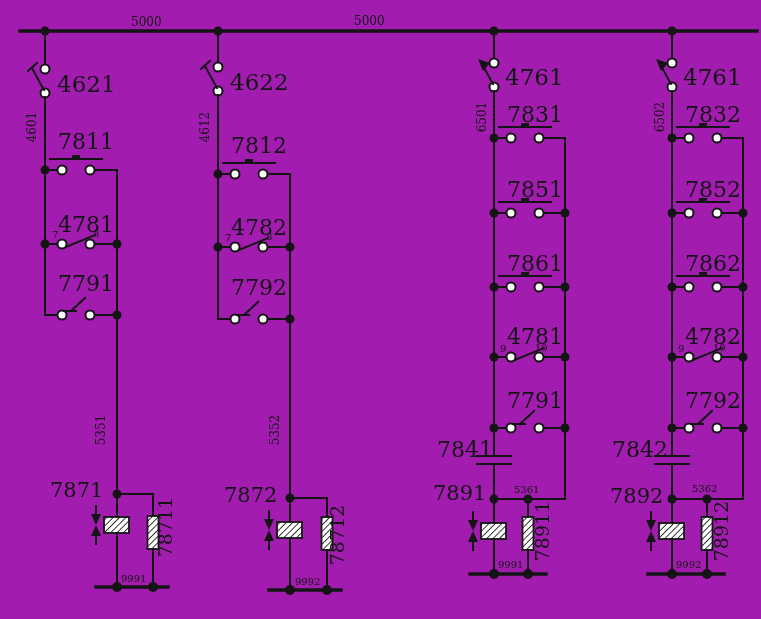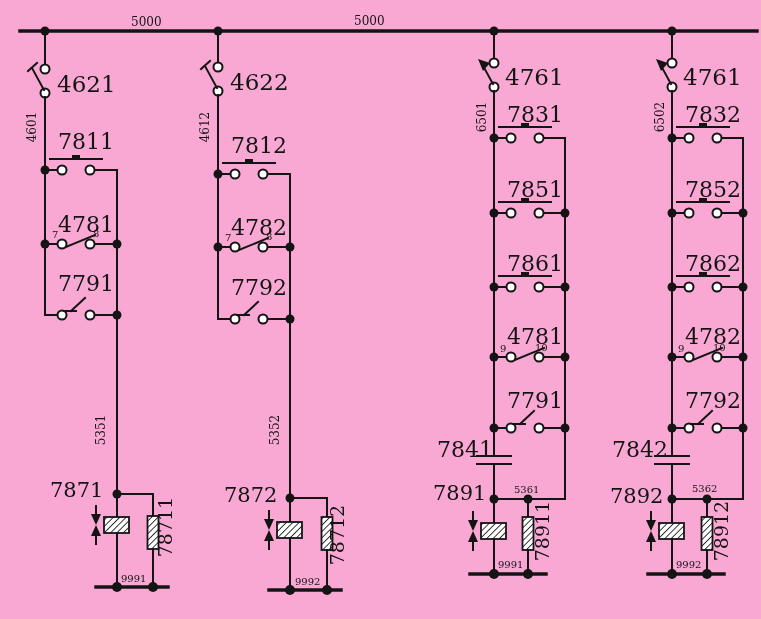--- a/index.html
+++ b/index.html
@@ -1,16 +1,16 @@
 <!DOCTYPE html>
 <html><head>
 <meta charset="utf-8">
 <style>
   html,body{margin:0;padding:0;background:#ffffff;}
-  .stage{width:761px;height:619px;background:#f9a8d4;position:relative;overflow:hidden;}
+  .stage{width:761px;height:619px;background:#a21caf;position:relative;overflow:hidden;}
   svg{display:block;}
   svg text{font-family:"DejaVu Serif", serif;fill:#141414;}
   .lbl{font-size:22px;}
   .lbl-sw{font-size:23px;}
   .lbl-coil{font-size:21px;}
   .lbl-res{font-size:19px;}
   .lbl-wire{font-size:12px;}
   .lbl-tiny{font-size:10px;}
   .w{stroke:#141414;stroke-width:2;fill:none;stroke-linecap:square;}
   .wb{stroke:#141414;stroke-width:3.5;fill:none;stroke-linecap:square;}

